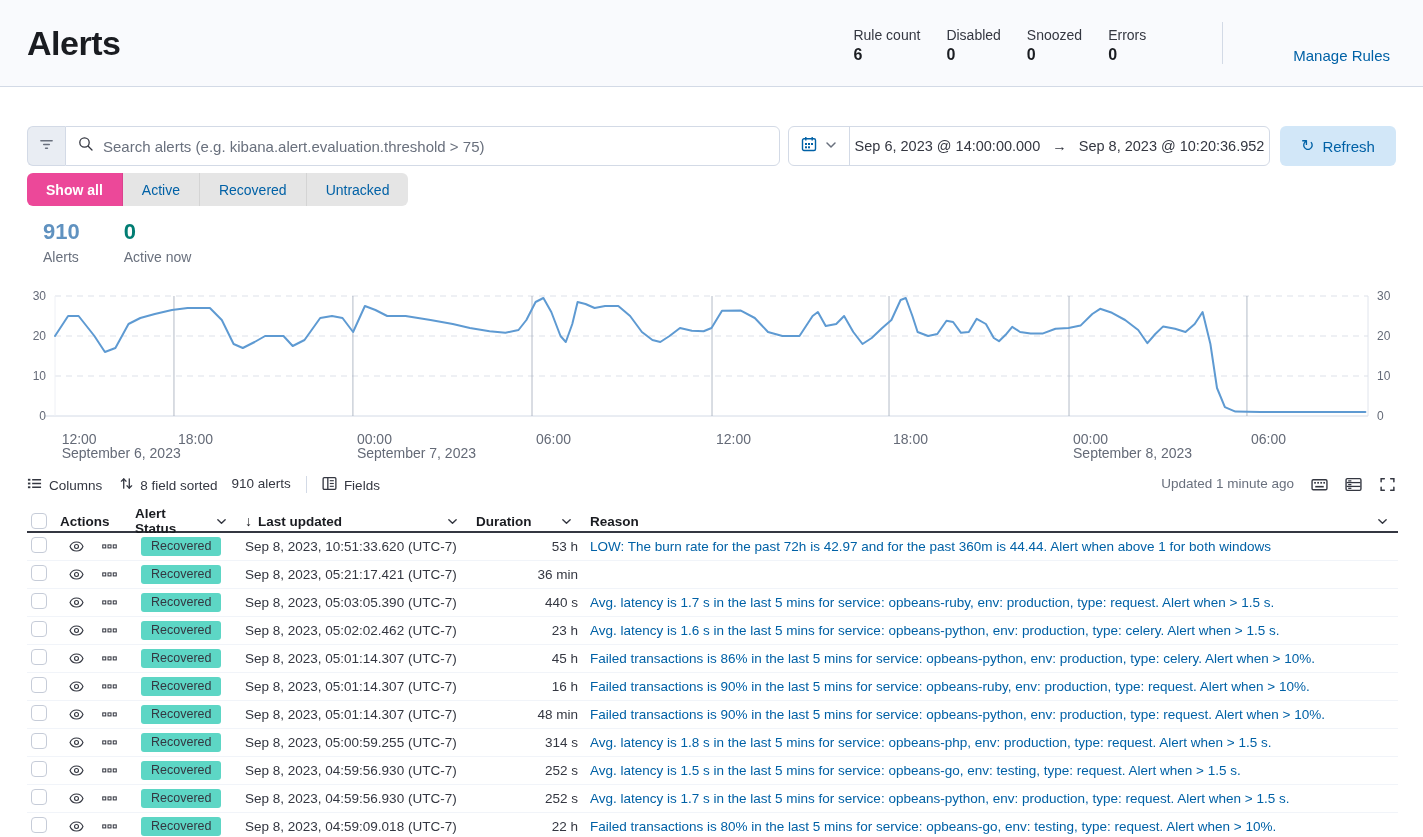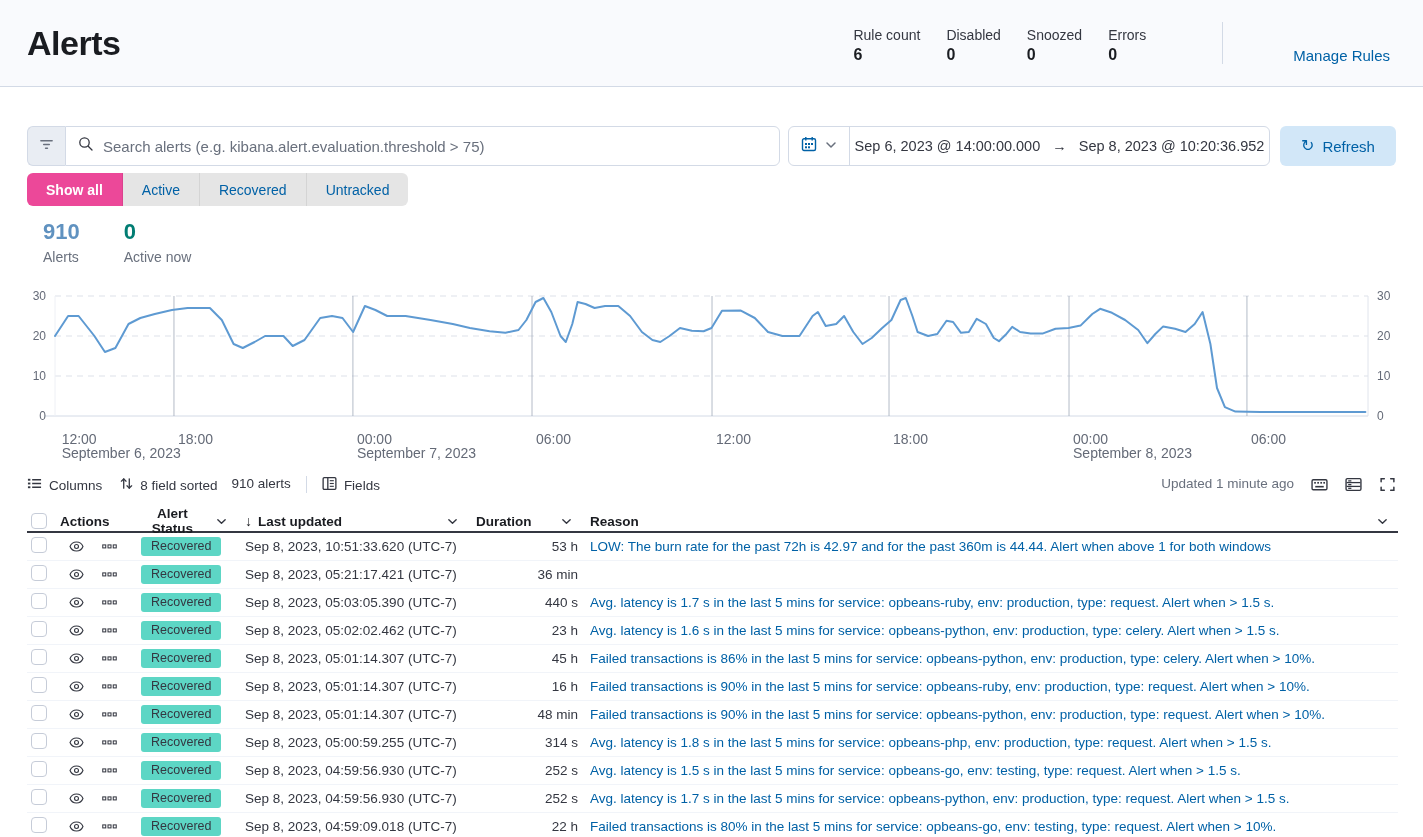--- a/index.html
+++ b/index.html
@@ -66,21 +66,21 @@
     color:#343741; cursor:pointer; background:none; border:none; font-family:inherit; }
   .tb-gap { width:18px; } .tb-gap-sm { width:14px; }
   .tb-divider { width:1px; height:17px; background:#d3dae6; margin:0 15px; }
   .tb-updated { margin-left:auto; font-size:13.5px; color:#69707d; }
   .tb-icons { display:flex; gap:17px; margin-left:17px; }
   .tb-icon { cursor:pointer; display:flex; align-items:center; }
 
   
   .grid { margin:6px 25px 0 27px; }
   .tr { display:grid; grid-template-columns:29px 71px 110px 231px 114px 1fr; align-items:center; }
-  .thead { height:27px; border-bottom:2px solid #343741; font-weight:700; font-size:13.5px; color:#1a1c21;text-align:center; }
+  .thead { height:27px; border-bottom:2px solid #343741; font-weight:700; font-size:13.5px; color:#1a1c21; }
   .th { display:flex; align-items:center; gap:6px; padding-left:8px; }
   .th.c1 { padding-left:4px; } .th.c2 { padding-left:4px; }
   .th .spread { margin-left:auto; padding-right:10px; display:flex; align-items:center; }
   .tbody .tr { height:28px; border-bottom:1px solid #f1f4f9; font-size:13.5px; }
   .td { padding-left:8px; overflow:hidden; white-space:nowrap; }
   .td.c1 { padding-left:4px; } .td.c2 { padding-left:13px; display:flex; gap:18px; align-items:center; }
   .td.c5 { text-align:right; padding-right:4px; color:#343741; }
   .checkbox { display:inline-block; width:16px; height:16px; border:1px solid #c6ccd8;
     border-radius:4px; background:#fff; cursor:pointer; }
   .badge { display:inline-block; background:#5dd6c5; color:#343741; font-size:12.5px; font-weight:500;

